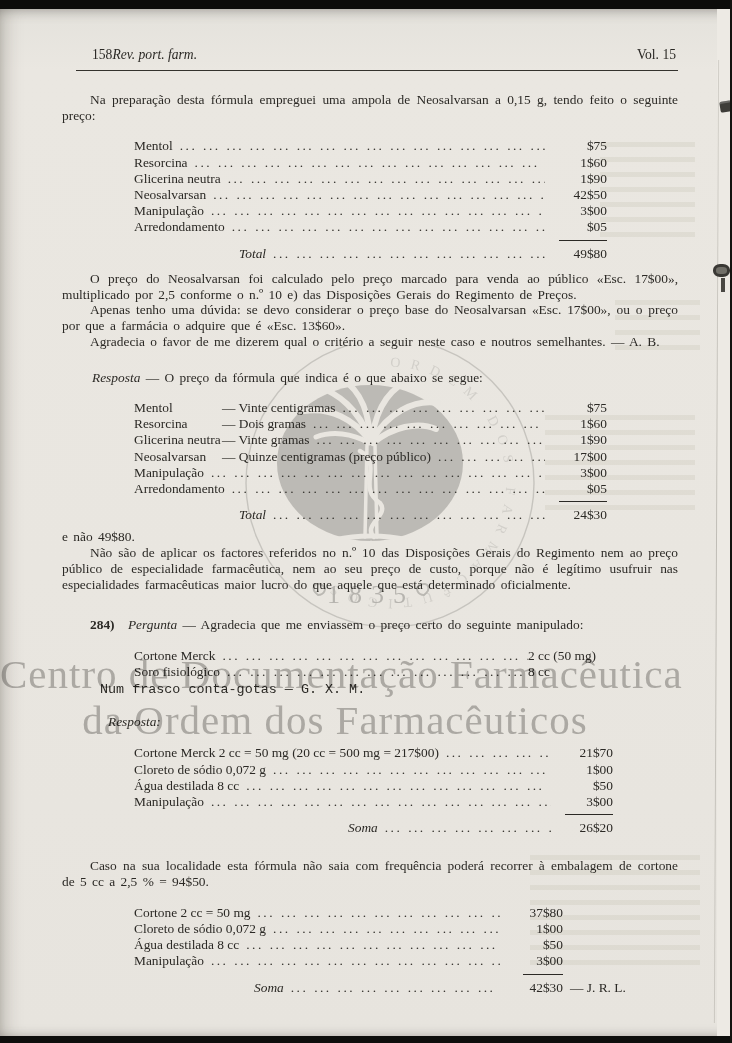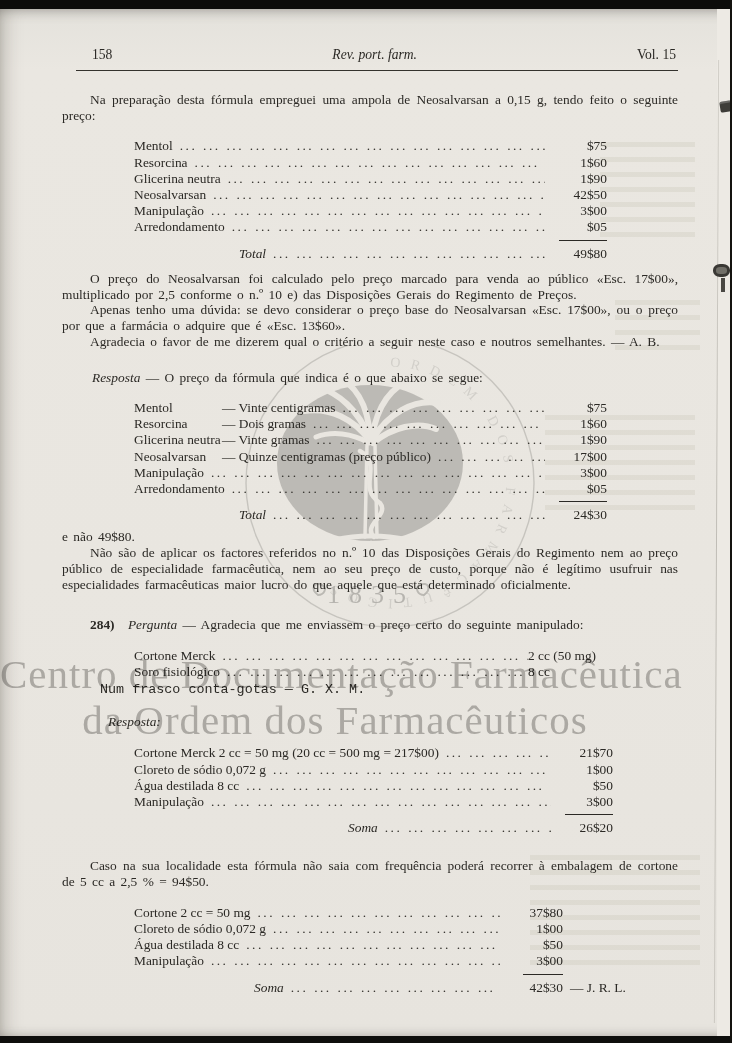--- a/index.html
+++ b/index.html
@@ -37,21 +37,21 @@
   .wm-line{position:absolute;left:0;width:670px;text-align:center;z-index:3;
     font-family:"Liberation Serif","DejaVu Serif",serif;
     color:#8b8a88;opacity:.58;white-space:nowrap;mix-blend-mode:multiply;letter-spacing:1px;}
   .wm1{top:650px;font-size:41px;}
   .wm2{top:696px;font-size:41px;}
 
   
   .content{position:absolute;left:62px;top:9px;width:616px;z-index:2;}
   .page-header{display:flex;align-items:baseline;padding-top:38px;font-size:13.6px;}
   .ph-num{margin-left:30px;}
-  .ph-journal{flex:1;text-align:center;font-style:italic;}
+  .ph-journal{flex:1;font-style:italic;}
   .ph-vol{margin-right:2px;}
   .head-rule{border:none;border-top:1.3px solid #34322d;margin:7px 0 0 14px;}
 
   p{margin:0;font-size:13.4px;line-height:15.7px;text-align:justify;word-spacing:2px;}
   .indent{text-indent:28px;}
 
   .ptable{margin-left:72px;font-size:13.4px;}
   .trow{display:flex;align-items:baseline;line-height:16.2px;justify-content:center;}
   .tname{flex:none;min-width:88px;}
   .tdesc{flex:none;}

